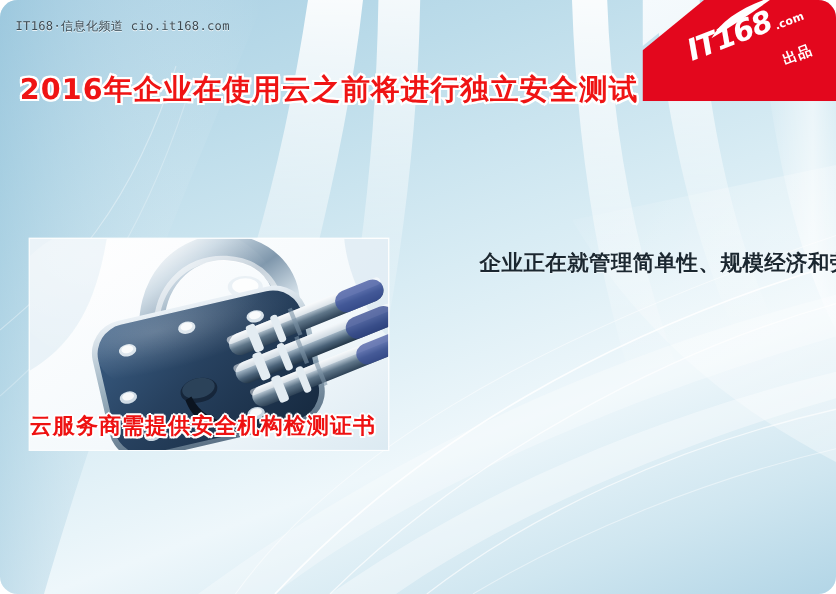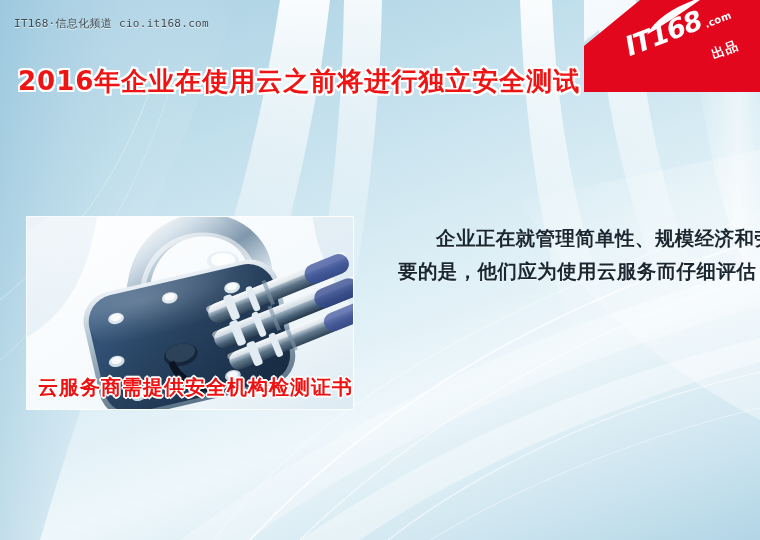--- a/index.html
+++ b/index.html
@@ -7,20 +7,21 @@
     padding: 0;
     background: #ffffff;
   }
   #slide {
     position: relative;
     width: 760px;
     height: 540px;
     overflow: hidden;
     font-family: "DejaVu Sans", "Liberation Sans", sans-serif;
     background: linear-gradient(160deg, #a8cfe3 0%, #bcdcea 22%, #d8ecf4 48%, #eef7fb 68%, #cfe6f0 86%, #b2d5e6 100%);
+    border-radius: 16px;
   }
 
   
   .bg-layer {
     position: absolute;
     inset: 0;
     overflow: hidden;
     pointer-events: none;
   }
   .bg-layer svg { display: block; width: 760px; height: 540px; }
@@ -139,21 +140,21 @@
     overflow: hidden;
     box-shadow: 0 0 0 1px rgba(255,255,255,0.9);
   }
   #photo-panel svg { display:block; width: 326px; height: 192px; }
 
   #photo-caption {
     position: absolute;
     left: 0;
     right: 0;
     bottom: 8px;
-    text-align: right;
+    text-align: left;
     font-size: 20px;
     font-weight: bold;
     color: #ee1111;
     letter-spacing: 1px;
     white-space: nowrap;
     text-shadow:
        1.8px 0 0 #fff, -1.8px 0 0 #fff, 0 1.8px 0 #fff, 0 -1.8px 0 #fff,
        1.3px 1.3px 0 #fff, -1.3px 1.3px 0 #fff, 1.3px -1.3px 0 #fff, -1.3px -1.3px 0 #fff;
   }
 
@@ -361,16 +362,15 @@
       </g>
 
       <ellipse cx="105" cy="50" rx="120" ry="70" fill="url(#shine)" opacity="0.35"></ellipse>
     </svg>
 
     <div id="photo-caption">云服务商需提供安全机构检测证书</div>
   </div>
 
   <div id="body-copy">
     <div class="line indent">企业正在就管理简单性、规模经济和劳</div>
-    <div class="line">要的是，他们应为使用云服务而仔细评估</div>
   </div>
 
 </div>
 
 </body></html>

